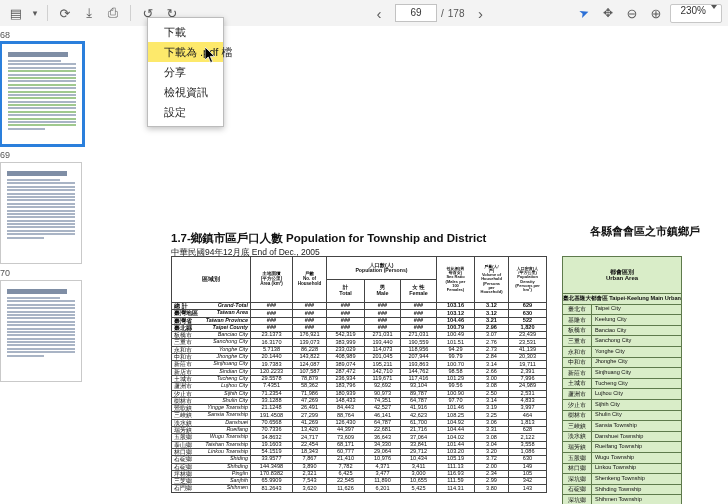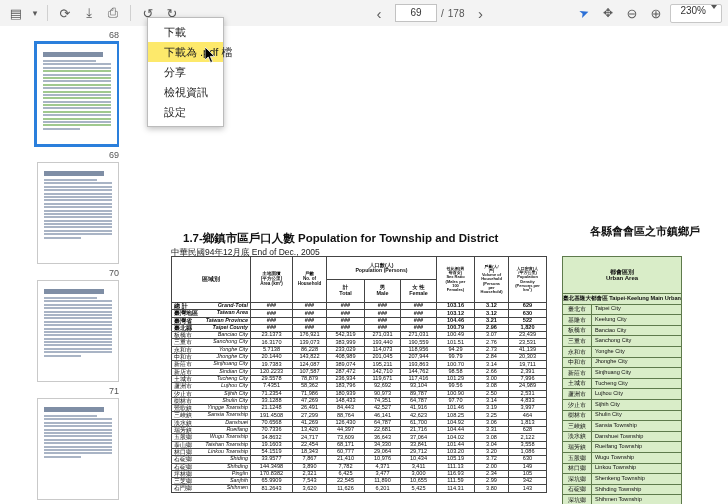--- a/index.html
+++ b/index.html
@@ -43,21 +43,21 @@
     width:0;height:0;border-left:3.5px solid transparent;border-right:3.5px solid transparent;
     border-top:4px solid #555;margin-left:5px;margin-right:2px;
   }
   .spacer{flex:1;}
 
   
   .sidebar{
     position:absolute;left:0;top:26px;width:119px;height:478px;
     background:#ffffff;overflow:hidden;
   }
-  .thumb-wrap{width:119px;display:flex;flex-direction:column;align-items:flex-end;}
+  .thumb-wrap{width:119px;display:flex;flex-direction:column;align-items:flex-start;}
   .thumb-num{font-size:9px;color:#555;margin:4px 0 2px 0;}
   .thumb{
     width:80px;height:100px;background:#fff;border:1px solid #c9c9c9;
     position:relative;overflow:hidden;
   }
   .thumb.selected{border:2px solid #2a7fdc;box-shadow:0 0 0 1px #2a7fdc;}
   .mini-page{position:absolute;inset:0;background:#fff;}
   .mini-rows{position:absolute;left:6px;top:8px;right:6px;bottom:8px;}
   .mini-row{height:2px;margin-bottom:1.4px;background:#9aa7bb;opacity:.85;}
   .mini-row.green{background:#8fbf7a;}
@@ -87,21 +87,21 @@
     position:absolute;left:119px;top:26px;width:609px;height:478px;
     background:#ffffff;overflow:hidden;
   }
   .page-gap{
     position:absolute;left:0;top:114px;width:609px;height:34px;background:#ffffff;
   }
   .page-sheet{
     position:absolute;left:0;top:148px;width:609px;height:330px;background:#ffffff;
   }
   .doc-title{
-    position:absolute;left:64px;top:57px;font-size:11.5px;color:#111;font-weight:bold;
+    position:absolute;left:52px;top:57px;font-size:11.5px;color:#111;font-weight:bold;
     white-space:nowrap;
   }
   .doc-subtitle{
     position:absolute;left:52px;top:73px;font-size:8.5px;color:#222;white-space:nowrap;
   }
   .right-head{
     position:absolute;left:443px;top:50px;width:166px;
   }
   .right-head .rh1{font-size:11px;font-weight:bold;text-align:center;color:#111;}
   .right-head .rh2{font-size:8px;text-align:center;color:#222;margin-top:3px;}
@@ -267,43 +267,20 @@
               <div class="mini-row"></div>
               <div class="mini-row"></div>
             <div class="mini-row"></div>
               <div class="mini-row"></div>
               <div class="mini-row short"></div>
           </div>
         </div>
       </div>
     </div>
 
-    <div class="thumb-wrap">
-      <div class="thumb-num">71</div>
-      <div class="thumb">
-        <div class="mini-page">
-          <div class="mini-rows">
-            <div class="mini-head"></div>
-            <div class="mini-row mid"></div>
-              <div class="mini-row"></div>
-              <div class="mini-row"></div>
-            <div class="mini-row"></div>
-              <div class="mini-row"></div>
-              <div class="mini-row"></div>
-            <div class="mini-row"></div>
-              <div class="mini-row"></div>
-              <div class="mini-row"></div>
-            <div class="mini-row"></div>
-              <div class="mini-row"></div>
-              <div class="mini-row"></div>
-            <div class="mini-row short"></div>
-          </div>
-        </div>
-      </div>
-    </div>
 
     <div class="thumb-wrap">
       
     </div>
 
   </div>
 
   <div class="docarea">
     <div class="page-gap"></div>
 

